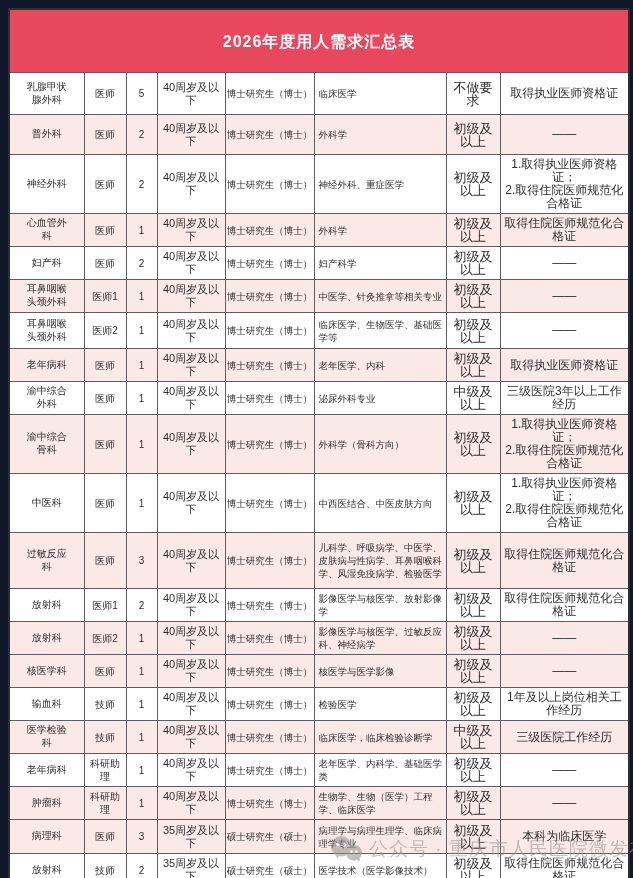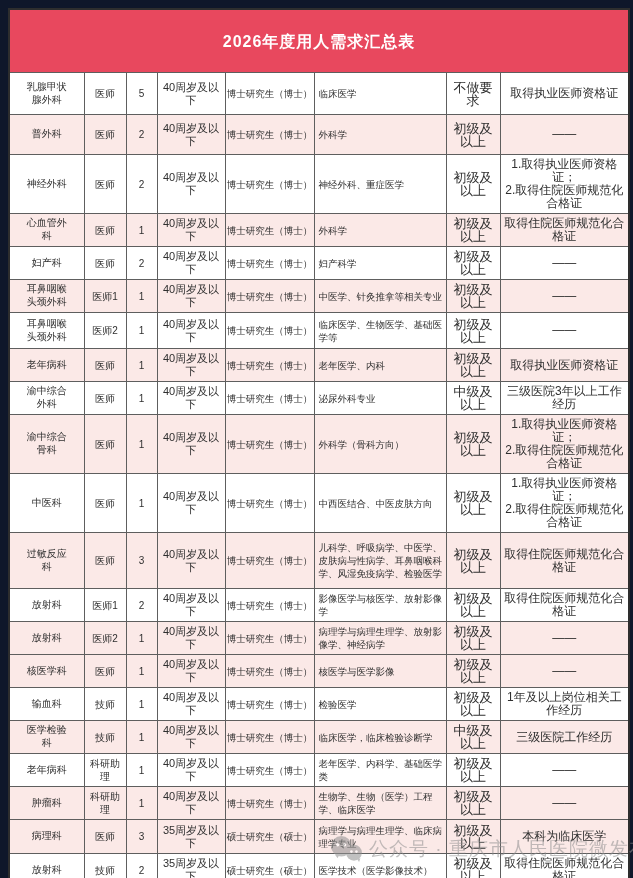--- a/index.html
+++ b/index.html
@@ -222,21 +222,21 @@
           <td class="c-major">影像医学与核医学、放射影像学</td>
           <td class="c-title">初级及以上</td>
           <td class="c-cond">取得住院医师规范化合格证</td>
         </tr>
         <tr class="alt" style="height: 32px;">
           <td class="c-dept">放射科</td>
           <td class="c-post">医师2</td>
           <td class="c-qty">1</td>
           <td class="c-age">40周岁及以下</td>
           <td class="c-edu">博士研究生（博士）</td>
-          <td class="c-major">病理学与病理生理学、放射影像学、神经病学</td>
+          <td class="c-major">影像医学与核医学、过敏反应科、神经病学</td>
           <td class="c-title">初级及以上</td>
           <td class="c-cond">——</td>
         </tr>
         <tr class="alt" style="height: 28px;">
           <td class="c-dept">核医学科</td>
           <td class="c-post">医师</td>
           <td class="c-qty">1</td>
           <td class="c-age">40周岁及以下</td>
           <td class="c-edu">博士研究生（博士）</td>
           <td class="c-major">核医学与医学影像</td>

